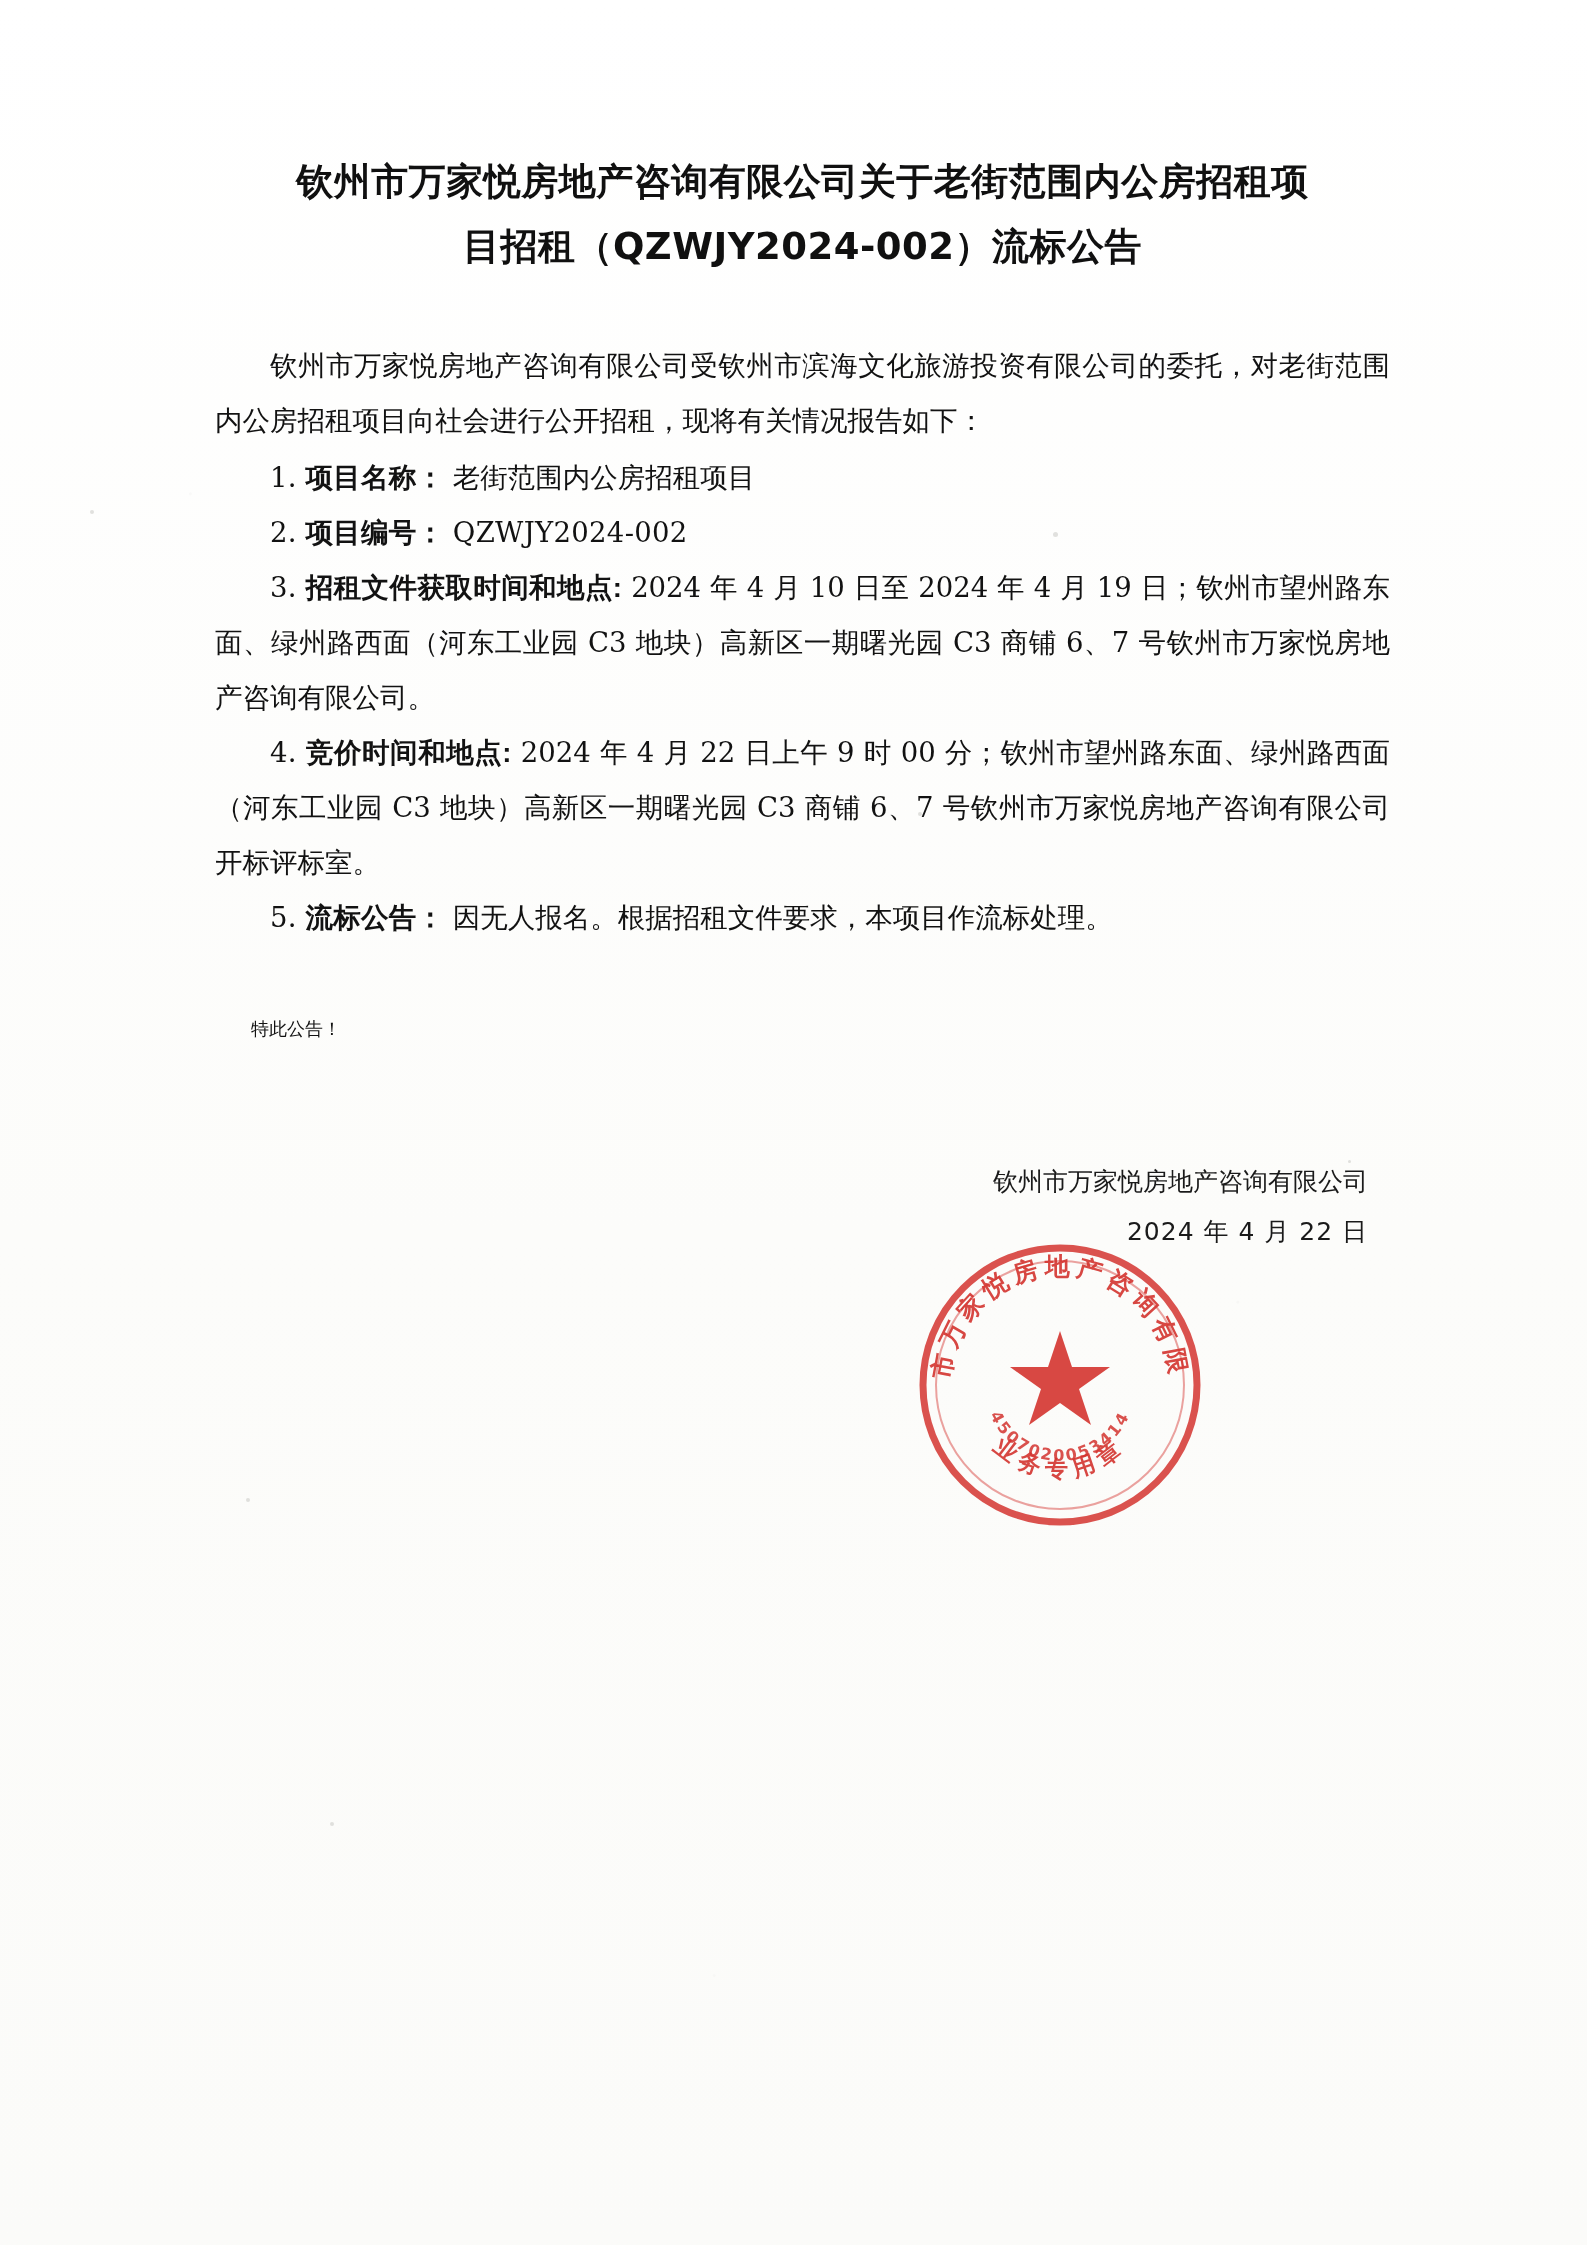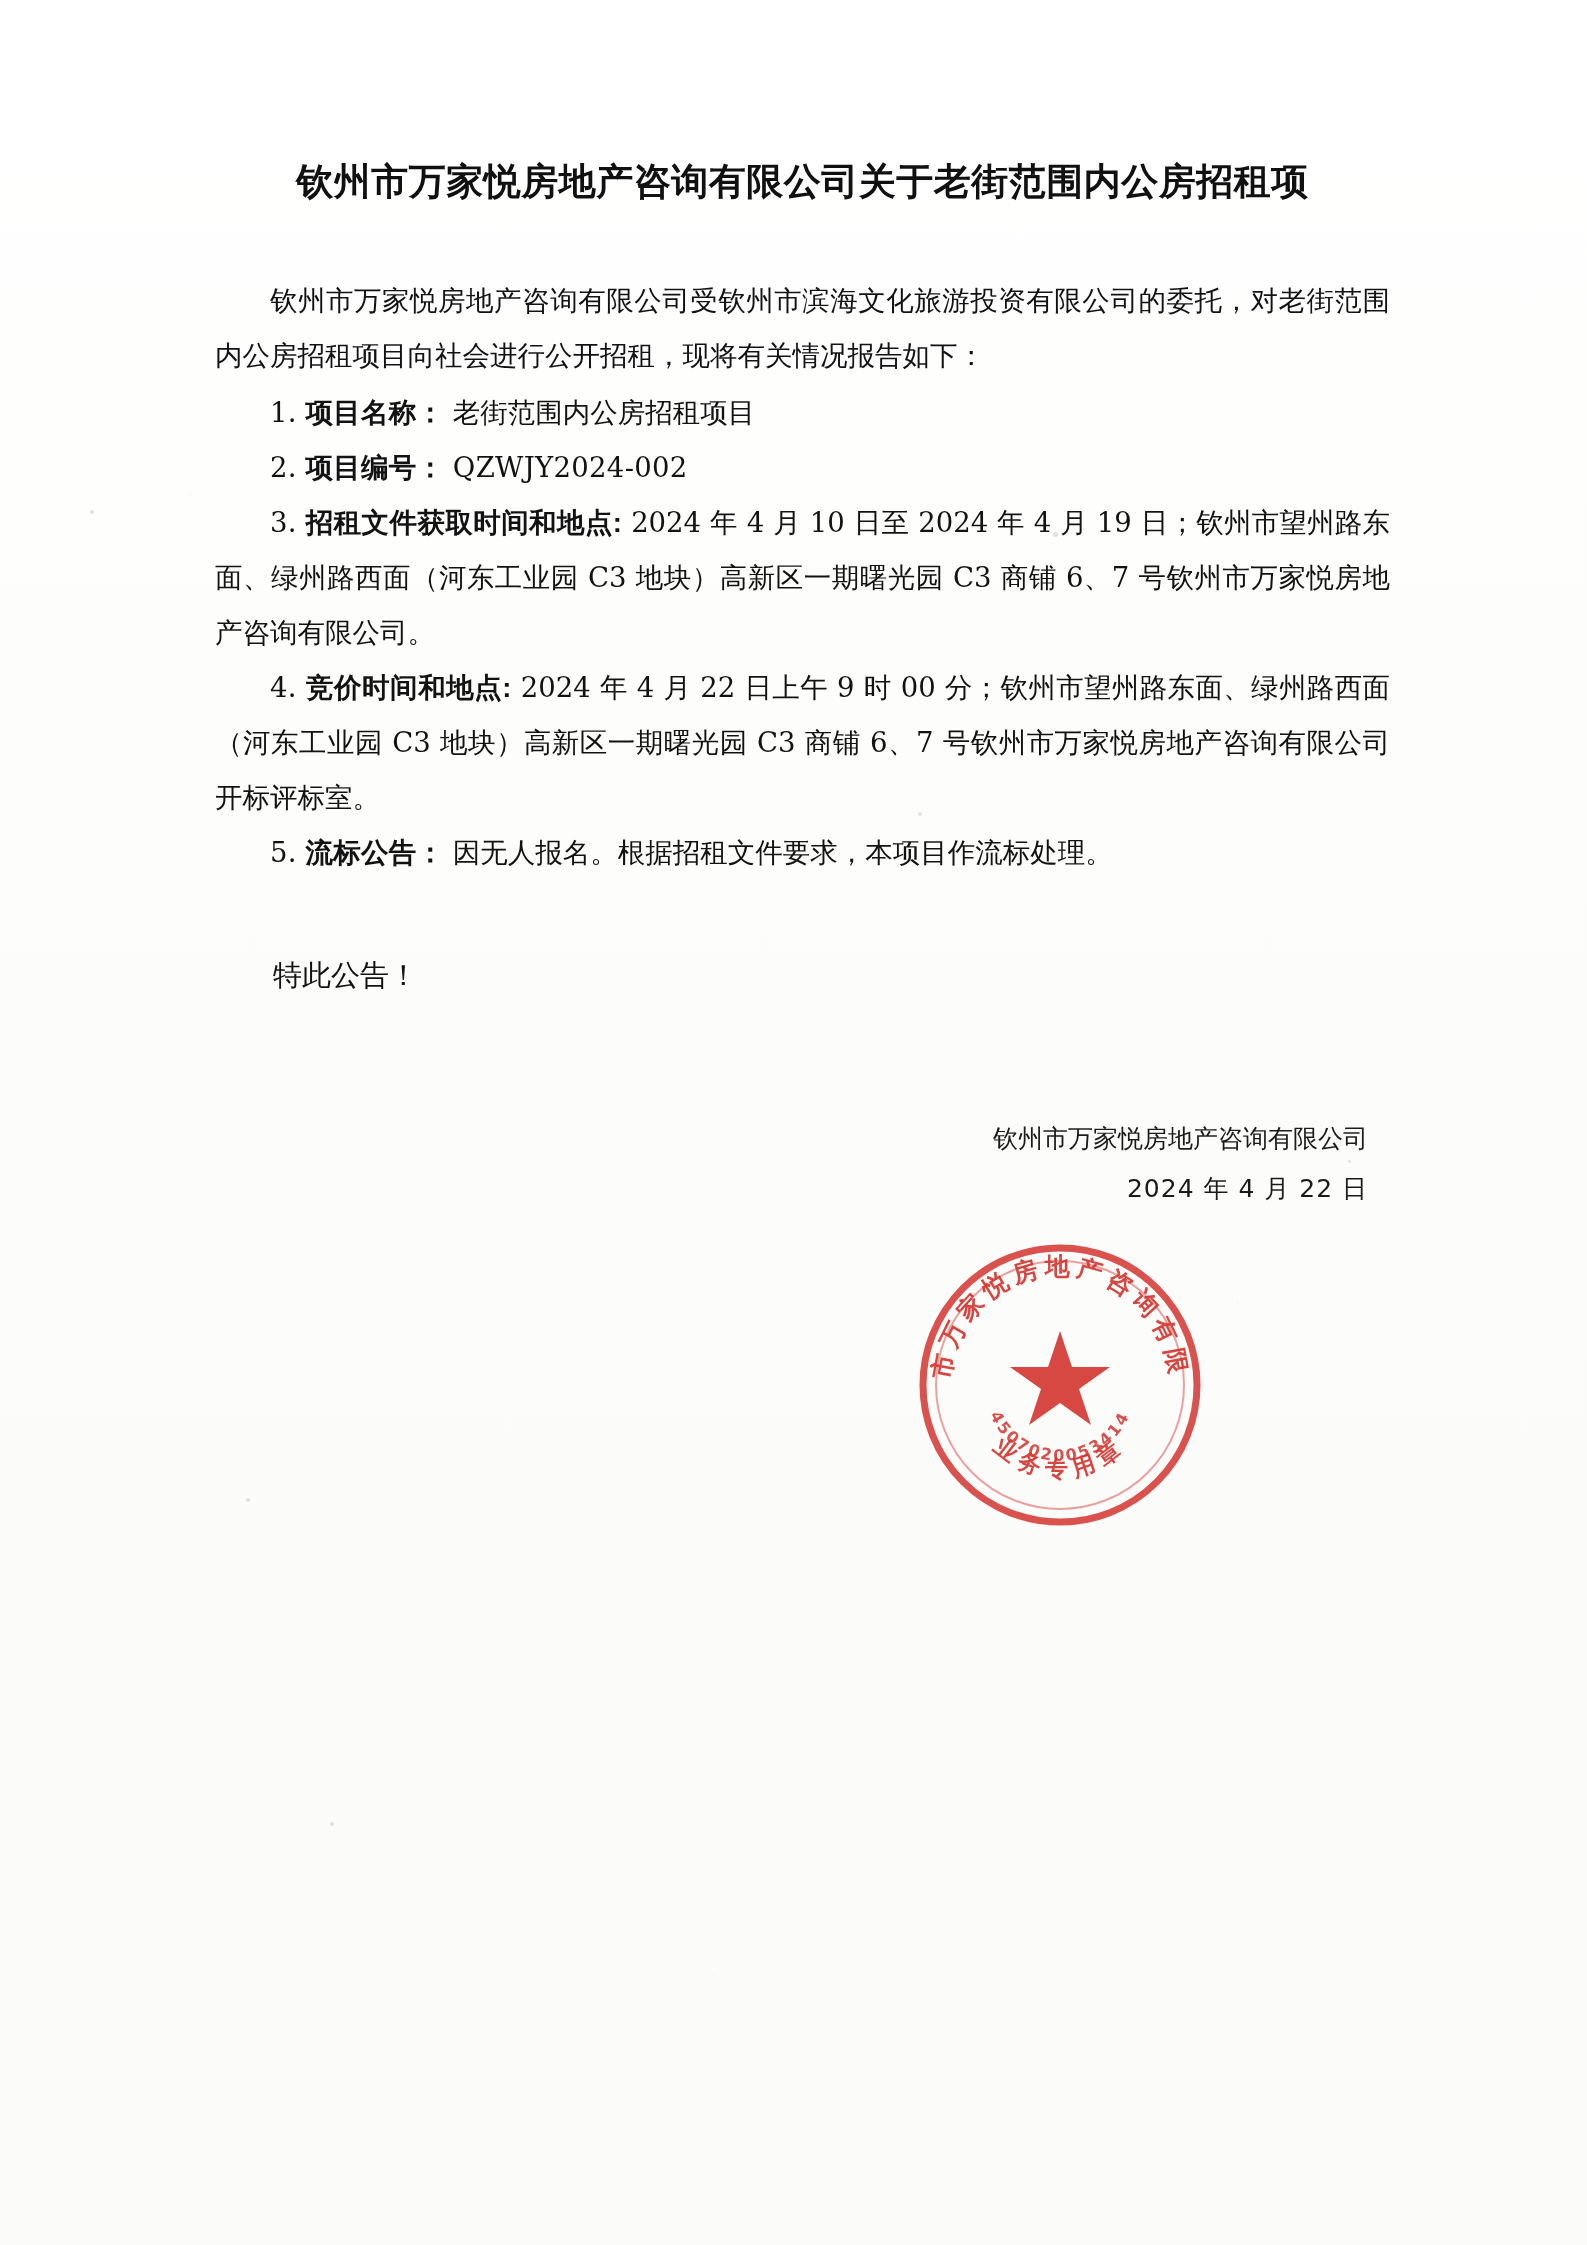--- a/index.html
+++ b/index.html
@@ -80,21 +80,21 @@
     letter-spacing: .2px;
   }
   .mono-num {
     font-family: "DejaVu Serif", "Liberation Serif", serif;
     letter-spacing: .3px;
   }
 
   .notice-line {
     margin-top: 66px;
     text-indent: 2em;
-    font-size: 29px;
+    font-size: 18px;
   }
 
   .signature {
     margin-top: 110px;
     text-align: right;
     padding-right: 22px;
     font-family: "DejaVu Sans", "Liberation Sans", sans-serif;
     font-size: 25px;
     line-height: 2.0;
     color: #1a1a1a;
@@ -129,20 +129,21 @@
   <div class="speck" style="left:1053px; top:532px;  width:5px; height:5px;"></div>
   <div class="speck" style="left:918px;  top:812px;  width:4px; height:4px;"></div>
   <div class="speck" style="left:246px;  top:1498px; width:4px; height:4px;"></div>
   <div class="speck" style="left:330px;  top:1822px; width:4px; height:4px;"></div>
   <div class="speck" style="left:1348px; top:1160px; width:3px; height:3px;"></div>
 
   <div class="content">
 
     <h1 class="doc-title">
       <span>钦州市万家悦房地产咨询有限公司关于老街范围内公房招租项</span>
+      <span class="line2">目招租（QZWJY2024-002）流标公告</span>
     </h1>
 
     <div class="body-block">
 
       <p class="para">钦州市万家悦房地产咨询有限公司受钦州市滨海文化旅游投资有限公司的委托，对老街范围内公房招租项目向社会进行公开招租，现将有关情况报告如下：</p>
 
       <p class="list-item">
         <span class="mono-num">1.</span>
         <span class="label-bold">项目名称：</span>
         <span>老街范围内公房招租项目</span>

